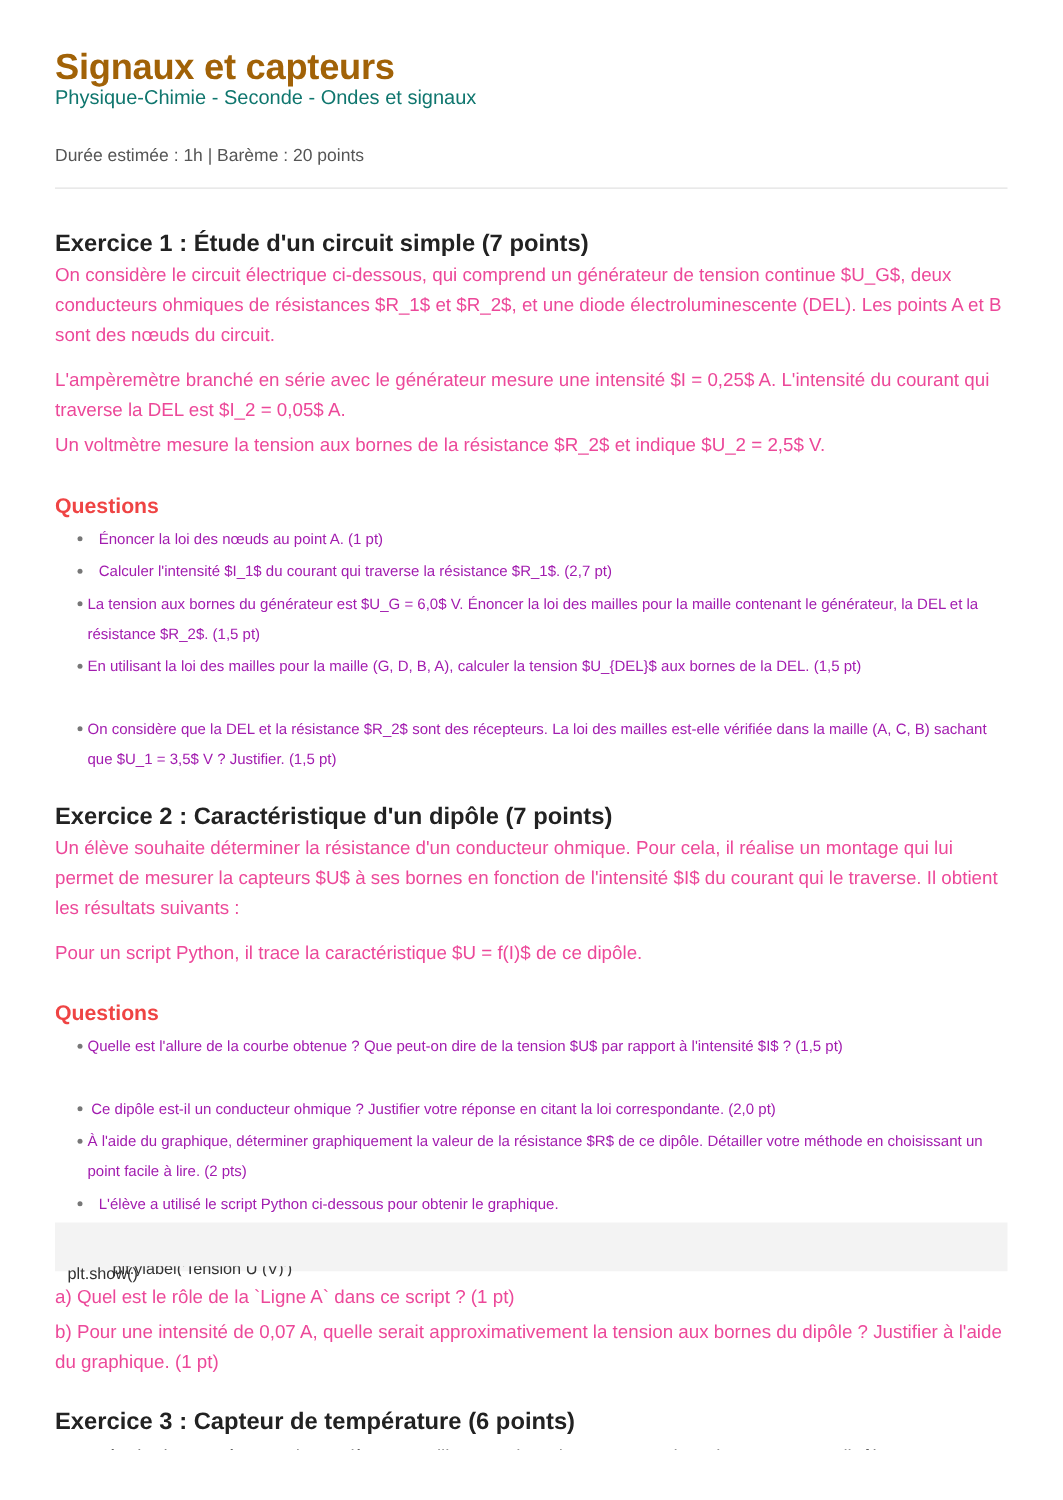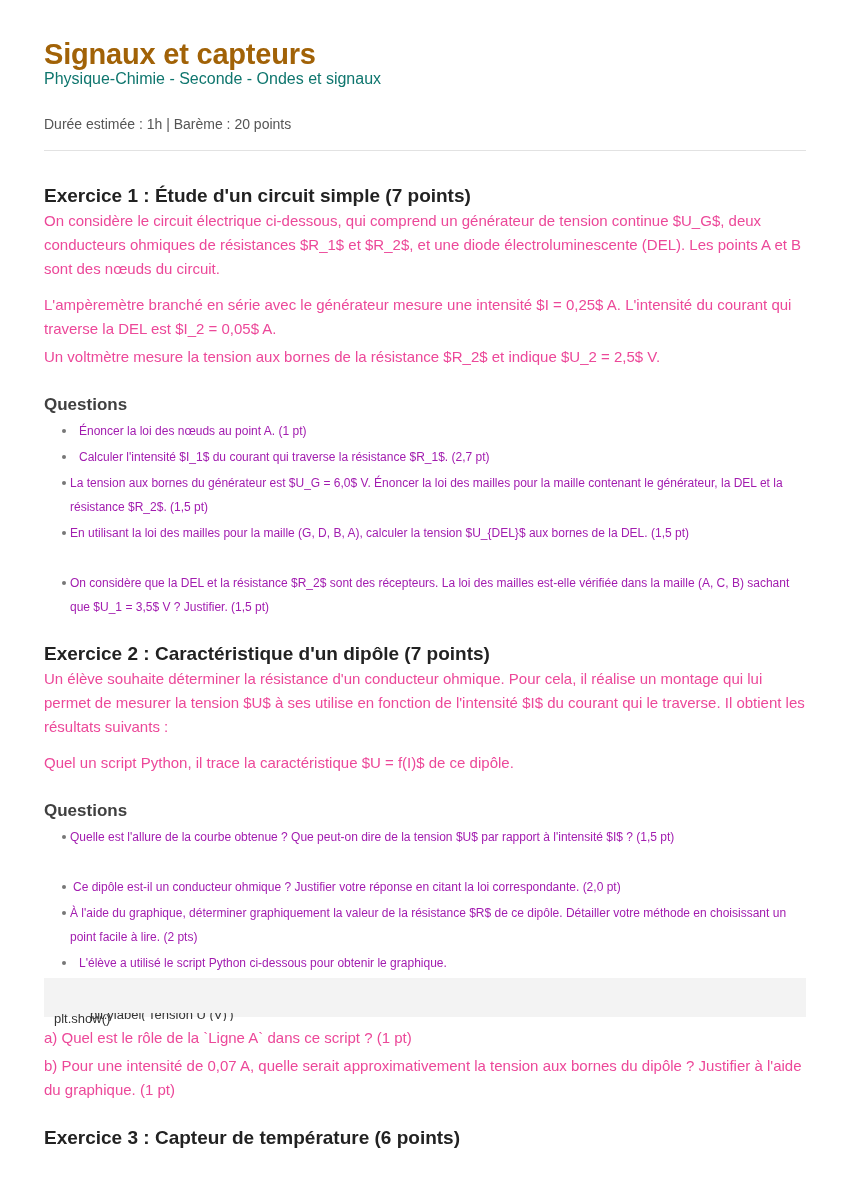--- a/index.html
+++ b/index.html
@@ -74,21 +74,21 @@
       font-size: 15px;
       line-height: 24px;
       color: #ec4899;
     }
     .q-title {
       position: absolute;
       left: 0;
       margin: 0;
       font-size: 17px;
       font-weight: bold;
-      color: #404040;
+      color: #ef4444;
     }
     .bullet-item {
       position: absolute;
       left: 18px;
       width: 744px;
       font-size: 12px;
       line-height: 24px;
       color: #a21caf;
     }
     .bullet-item .dot {
@@ -180,22 +180,22 @@
   <div class="bullet-item" style="top:521px;">
     <span class="dot"></span>
     <span class="txt">En utilisant la loi des mailles pour la maille (G, D, B, A), calculer la tension $U_{DEL}$ aux bornes de la DEL. (1,5 pt)</span>
   </div>
   <div class="bullet-item" style="top:571px;">
     <span class="dot"></span>
     <span class="txt">On considère que la DEL et la résistance $R_2$ sont des récepteurs. La loi des mailles est-elle vérifiée dans la maille (A, C, B) sachant que $U_1 = 3,5$ V ? Justifier. (1,5 pt)</span>
   </div>
 
   <h2 class="ex-title" style="top:643px;">Exercice 2 : Caractéristique d'un dipôle (7 points)</h2>
-  <p class="para" style="top:667px;">Un élève souhaite déterminer la résistance d'un conducteur ohmique. Pour cela, il réalise un montage qui lui permet de mesurer la tension $U$ à ses utilise en fonction de l'intensité $I$ du courant qui le traverse. Il obtient les résultats suivants :</p>
-  <p class="para" style="top:751px;">Quel un script Python, il trace la caractéristique $U = f(I)$ de ce dipôle.</p>
+  <p class="para" style="top:667px;">Un élève souhaite déterminer la résistance d'un conducteur ohmique. Pour cela, il réalise un montage qui lui permet de mesurer la capteurs $U$ à ses bornes en fonction de l'intensité $I$ du courant qui le traverse. Il obtient les résultats suivants :</p>
+  <p class="para" style="top:751px;">Pour un script Python, il trace la caractéristique $U = f(I)$ de ce dipôle.</p>
 
   <h3 class="q-title" style="top:801px;">Questions</h3>
 
   <div class="bullet-item" style="top:825px;">
     <span class="dot"></span>
     <span class="txt">Quelle est l'allure de la courbe obtenue ? Que peut-on dire de la tension $U$ par rapport à l'intensité $I$ ? (1,5 pt)</span>
   </div>
   <div class="bullet-item mid" style="top:875px;">
     <span class="dot"></span>
     <span class="txt">Ce dipôle est-il un conducteur ohmique ? Justifier votre réponse en citant la loi correspondante. (2,0 pt)</span>

